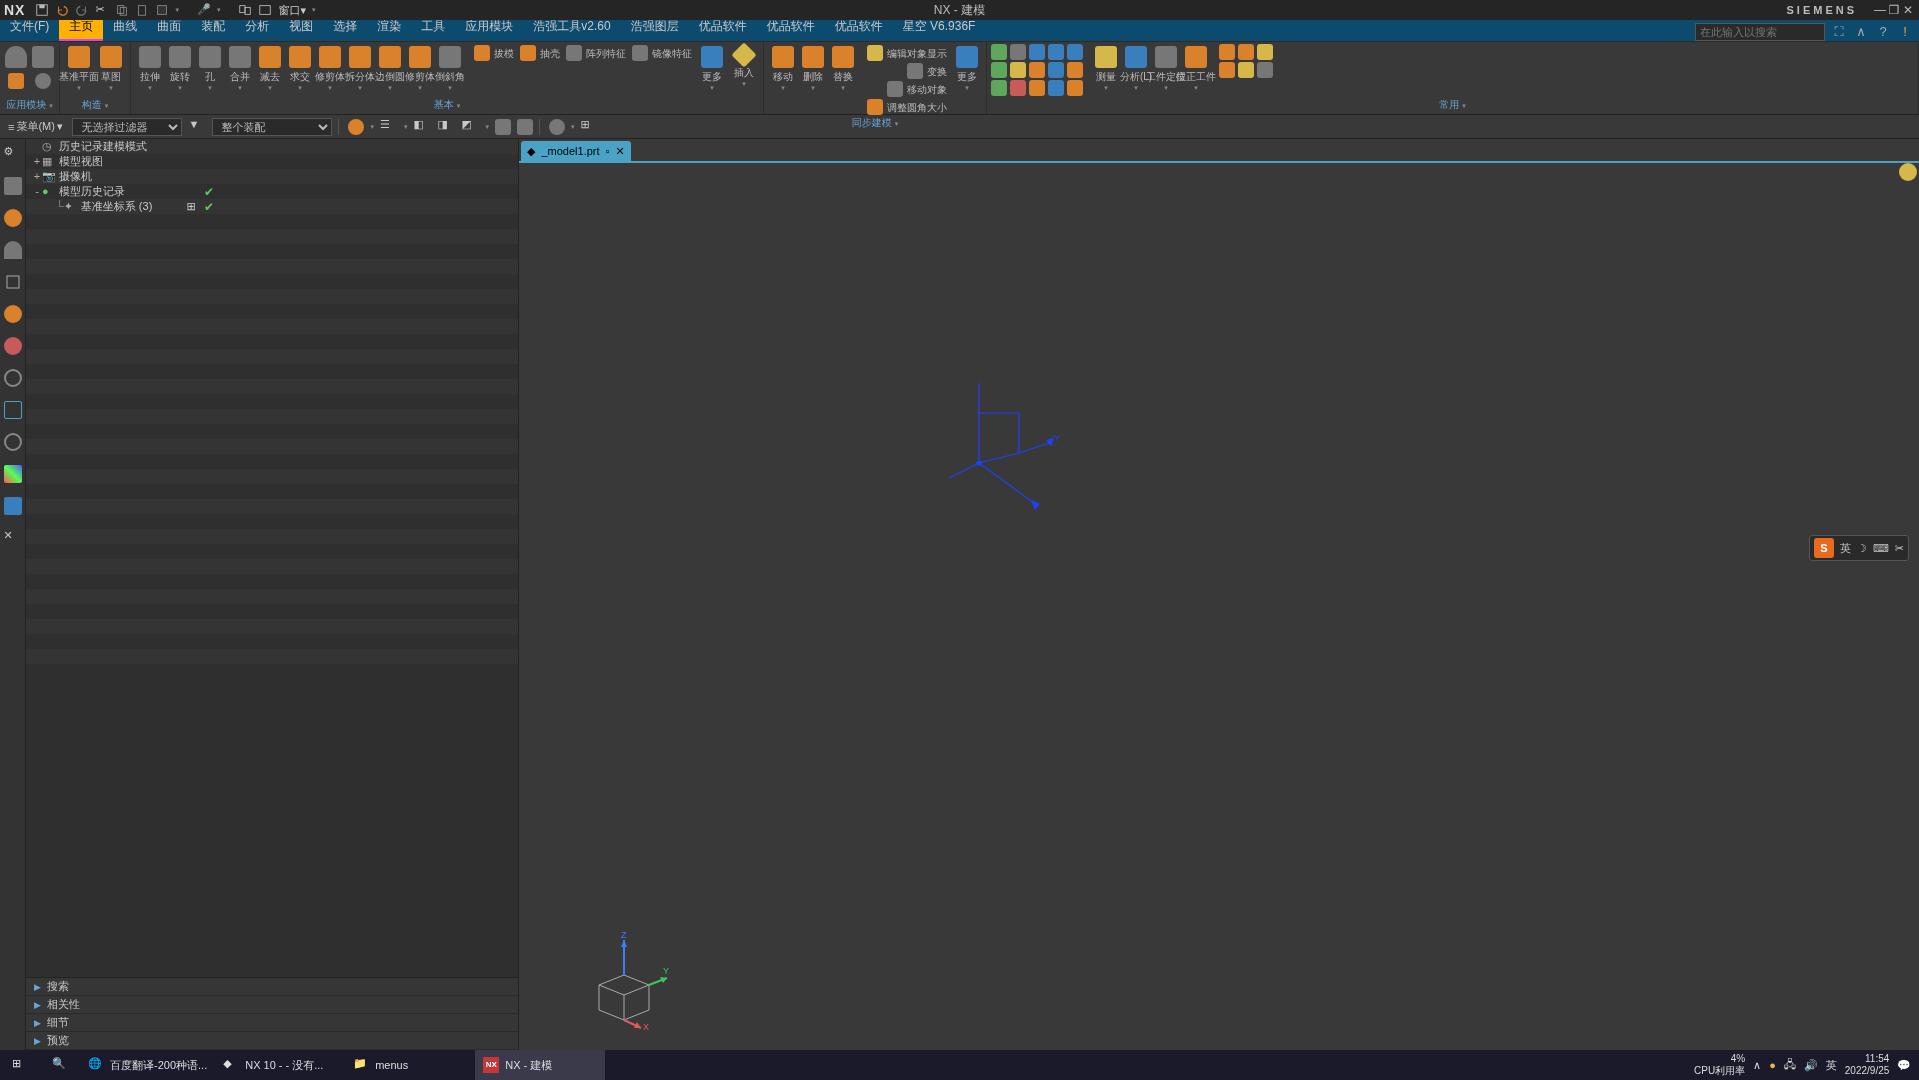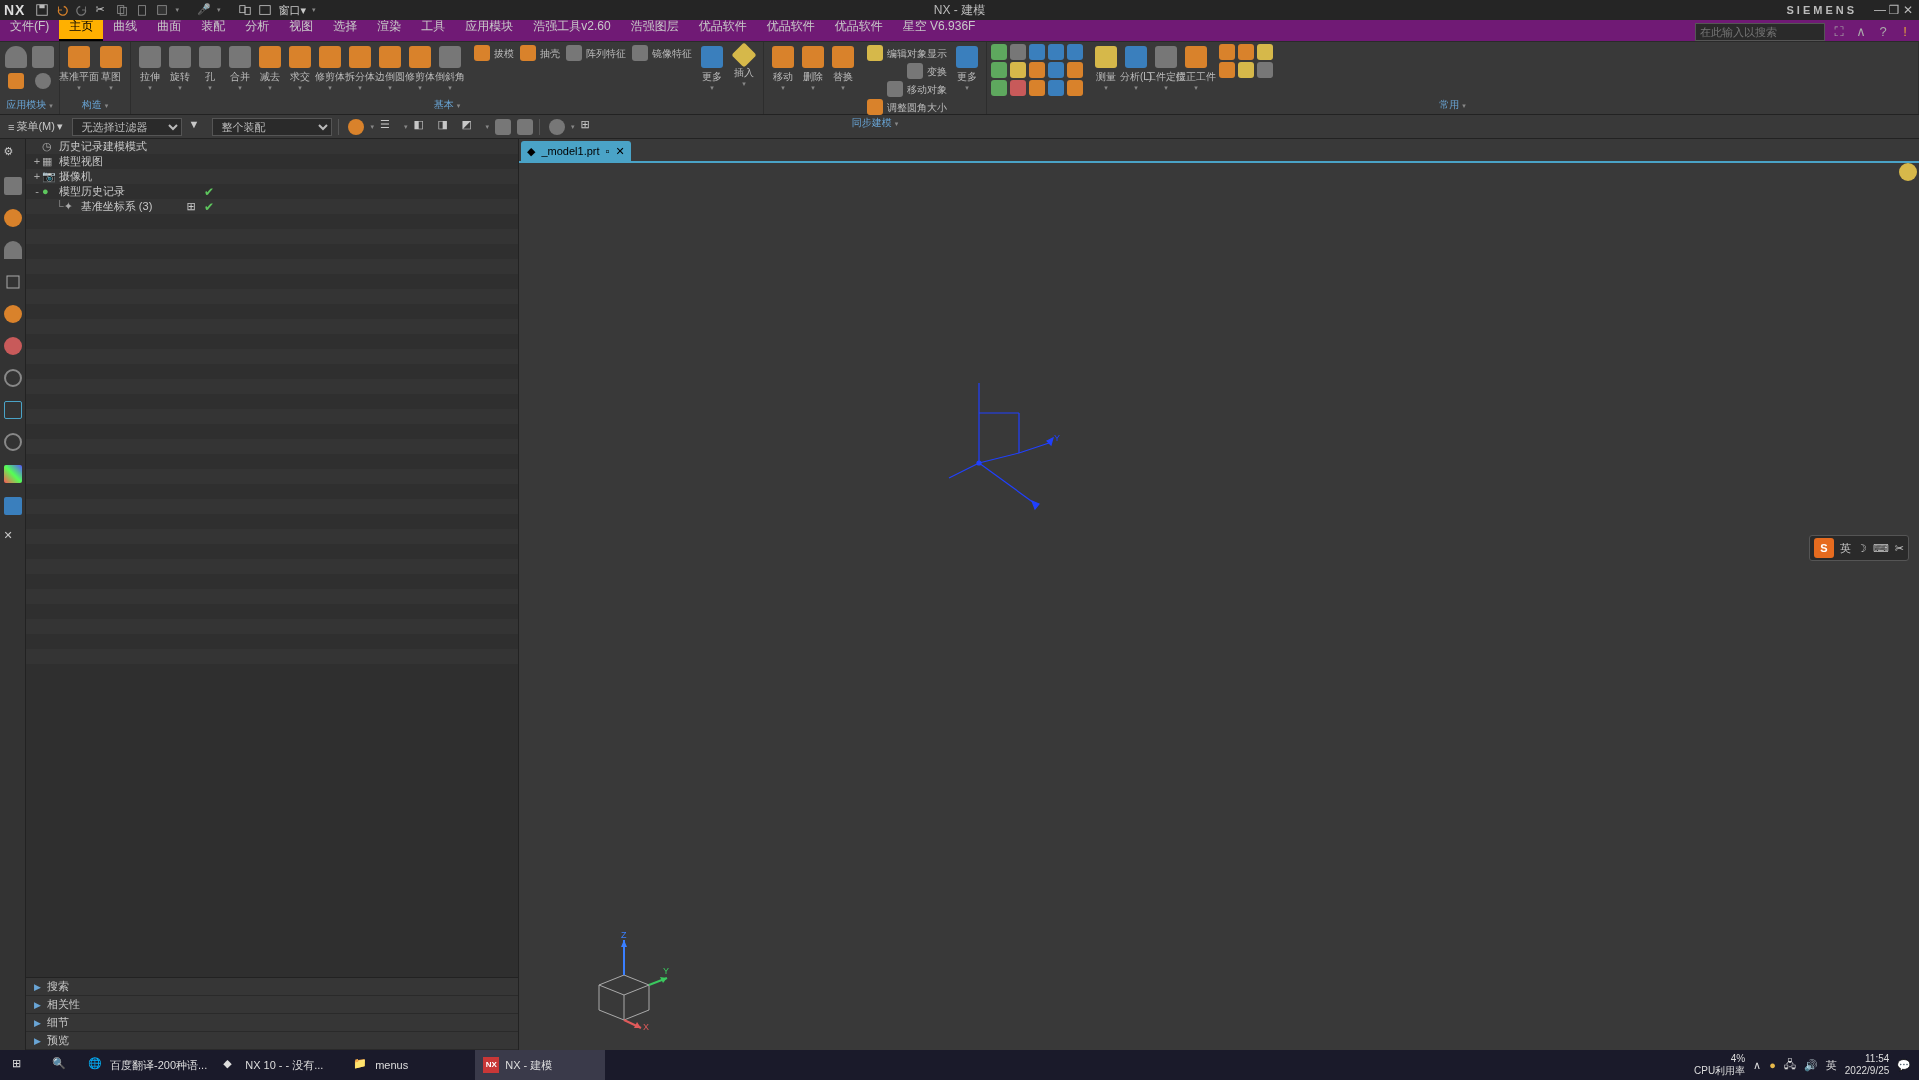--- a/index.html
+++ b/index.html
@@ -9,23 +9,23 @@
 .titlebar { height: 20px; background: #252525; display: flex; align-items: center; padding: 0 4px; position: relative; }
 .nx-logo { font-weight: bold; font-size: 14px; color: #ddd; letter-spacing: 1px; margin-right: 10px; }
 .titlebar-qat { display: flex; align-items: center; gap: 6px; }
 .qat-icon { width: 14px; height: 14px; display: inline-block; }
 .title-center { position: absolute; left: 50%; transform: translateX(-50%); color: #bbb; font-size: 12px; }
 .title-right { margin-left: auto; display: flex; align-items: center; }
 .siemens { font-weight: bold; letter-spacing: 3px; font-size: 11px; color: #bbb; margin-right: 16px; }
 .win-btn { width: 14px; height: 14px; color: #bbb; font-size: 12px; line-height: 14px; text-align: center; }
 
 
-.menubar { height: 22px; background: #701a75; display: flex; align-items: flex-end; border-bottom: 1px solid #2a2a2a; }
+.menubar { height: 22px; background: #0c4a6e; display: flex; align-items: flex-end; border-bottom: 1px solid #2a2a2a; }
 .menu-item { padding: 3px 10px 4px; color: #c8c8c8; font-size: 12px; cursor: pointer; }
-.menu-item.active { background: #ffb000; color: #000; border-bottom: 2px solid #000000; }
+.menu-item.active { background: #ffb000; color: #000; border-bottom: 2px solid #d946ef; }
 .menubar-right { margin-left: auto; display: flex; align-items: center; gap: 6px; padding-right: 6px; }
 .search-box { width: 130px; height: 18px; background: #2a2a2a; border: 1px solid #555; color: #888; font-size: 11px; padding: 0 4px; }
 .help-icon { width: 16px; height: 16px; color: #aaa; text-align: center; font-size: 13px; }
 
 
 .ribbon { height: 73px; background: #393939; display: flex; border-bottom: 1px solid #222; }
 .ribbon-group { display: flex; flex-direction: column; border-right: 1px solid #2d2d2d; padding: 2px 4px 0; }
 .ribbon-row { display: flex; align-items: flex-start; gap: 2px; flex: 1; }
 .ribbon-btn { display: flex; flex-direction: column; align-items: center; justify-content: flex-start; width: 30px; padding-top: 2px; }
 .ribbon-btn.small { flex-direction: row; width: auto; height: 18px; gap: 4px; padding: 0 3px; align-items:center;}

